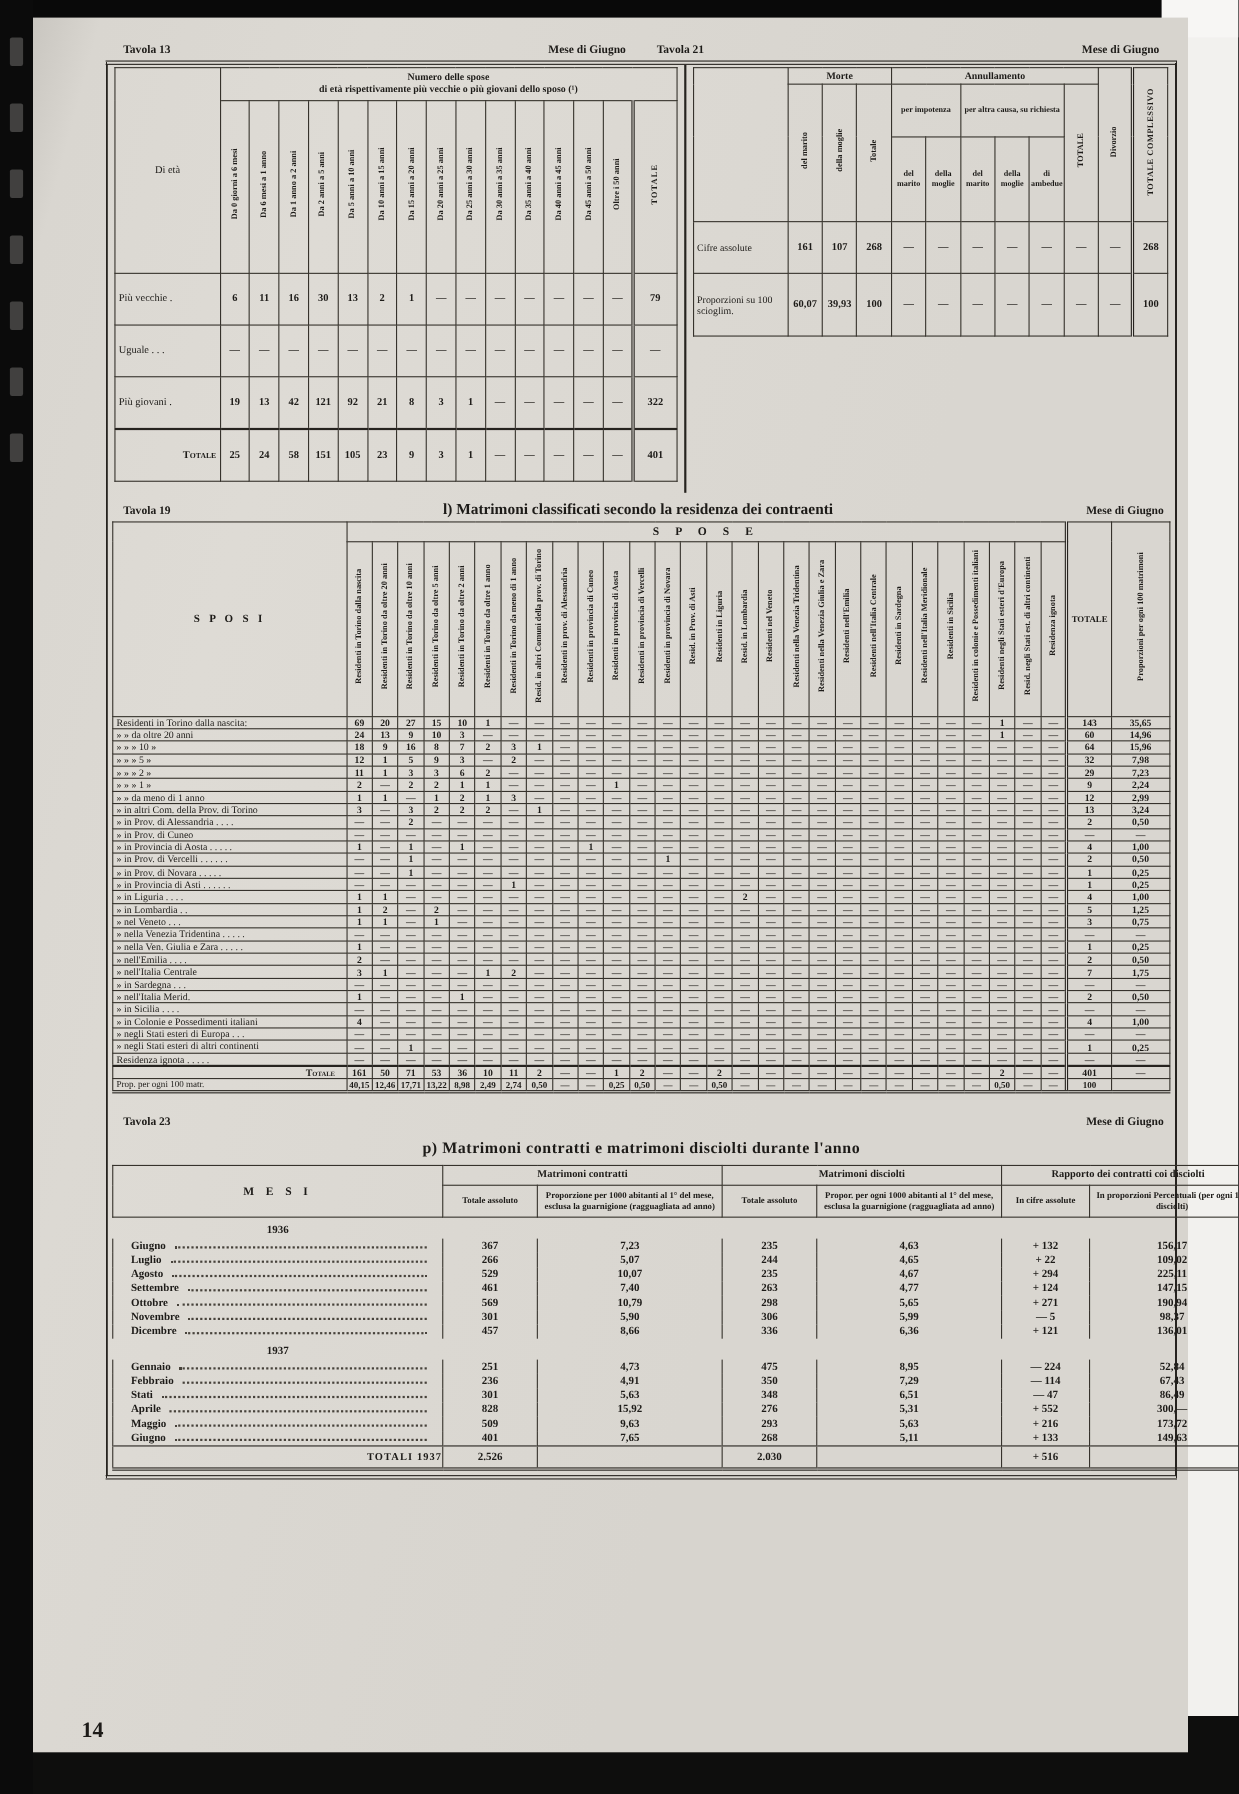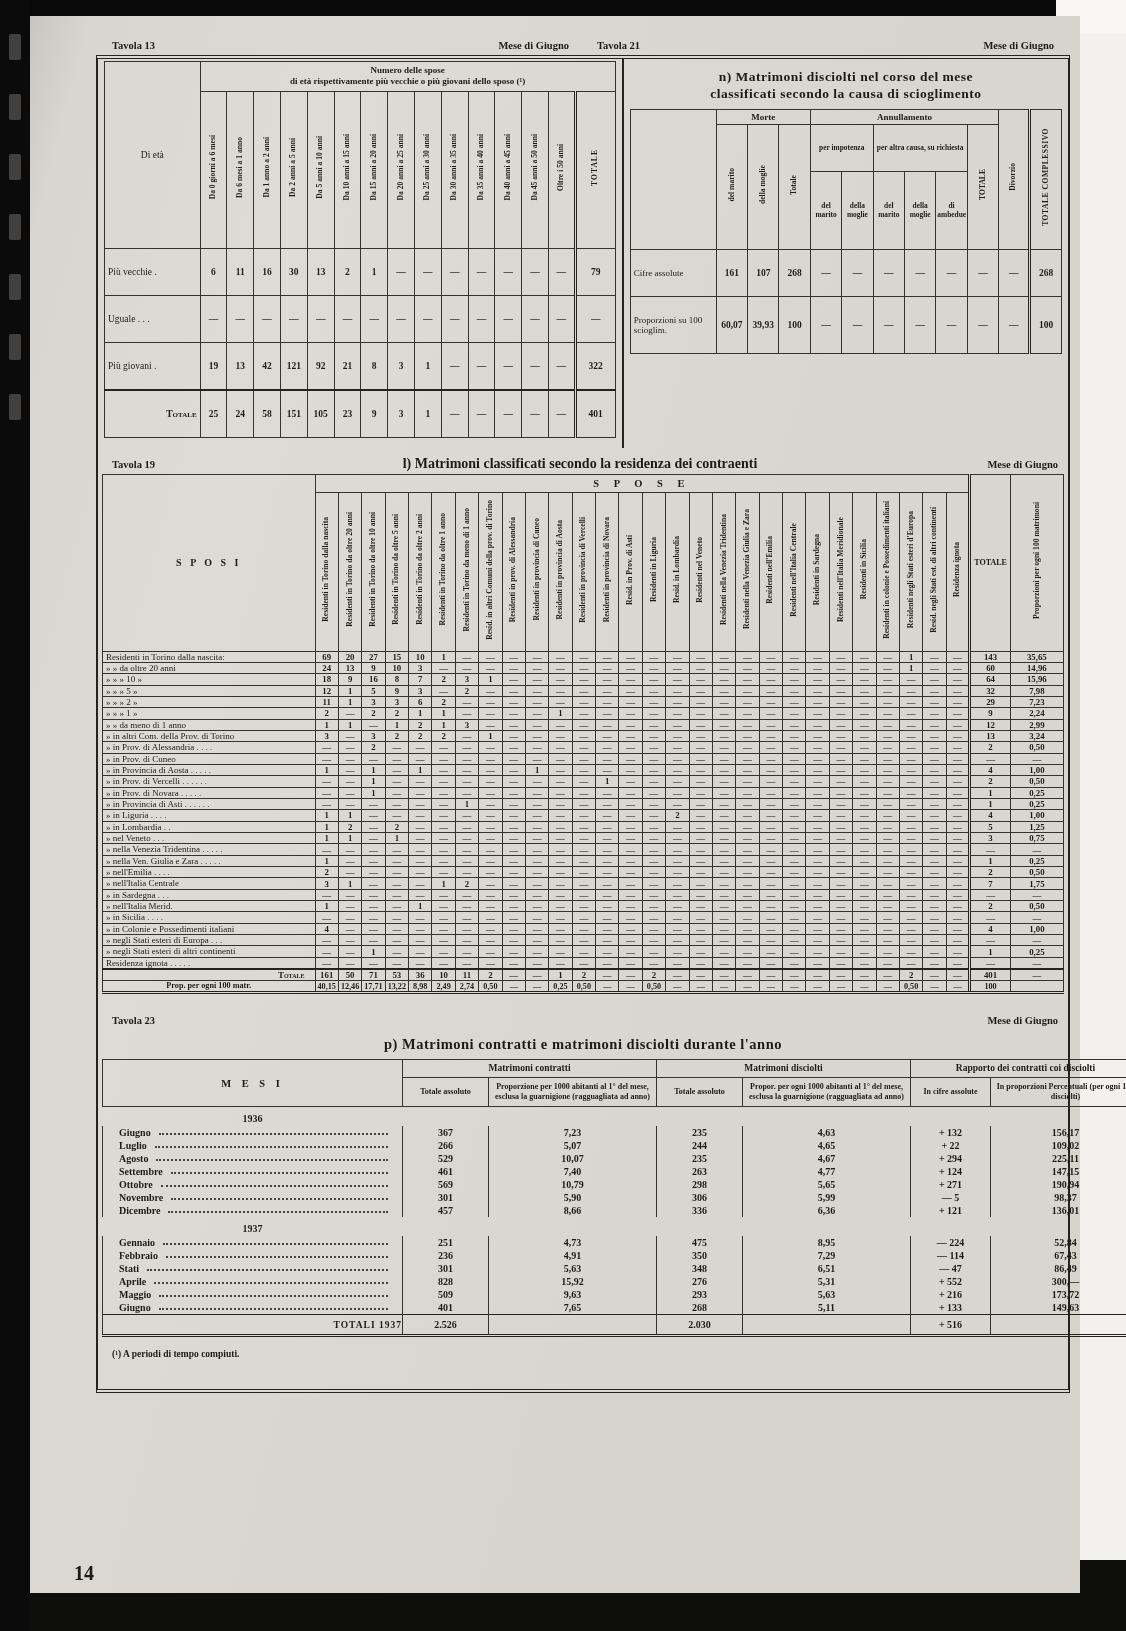--- a/index.html
+++ b/index.html
@@ -230,24 +230,20 @@
                       <td class="num dash">—</td>
                       <td class="num dash">—</td>
                       <td class="num dash">—</td>
                       <td class="num totcol">401</td>
                     </tr>
                   </tbody>
                 </table>
               </div>
           </div>
           <div class="sec-n">
-            <div class="tbl-title small">
-              <div>n) Matrimoni disciolti nel corso del mese</div>
-              <div>classificati  secondo  la  causa  di  scioglimento</div>
-            </div>
             <div id="tableN">
                 <table class="t-n">
                   <colgroup>
                     <col style="width:86px">
                     <col>
                     <col>
                     <col>
                     <col>
                     <col>
                     <col>
@@ -1343,21 +1339,21 @@
                     <td class="c dash">—</td>
                     <td class="c dash">—</td>
                     <td class="c dash">—</td>
                     <td class="c">2</td>
                     <td class="c dash">—</td>
                     <td class="c dash">—</td>
                     <td class="c totcol">401</td>
                     <td class="c dash">—</td>
                   </tr>
                   <tr class="propr">
-                    <td class="rl" style="font-weight:bold;text-align:center;">Prop. per ogni 100 matr.</td>
+                    <td class="rl" style="font-weight:normal;">Prop. per ogni 100 matr.</td>
                     <td class="c">40,15</td>
                     <td class="c">12,46</td>
                     <td class="c">17,71</td>
                     <td class="c">13,22</td>
                     <td class="c">8,98</td>
                     <td class="c">2,49</td>
                     <td class="c">2,74</td>
                     <td class="c">0,50</td>
                     <td class="c dash">—</td>
                     <td class="c dash">—</td>
@@ -1615,21 +1611,20 @@
                     <td class="vcell">2.526</td>
                     <td class="vcell"></td>
                     <td class="vcell">2.030</td>
                     <td class="vcell"></td>
                     <td class="vcell">+ 516</td>
                     <td class="vcell"></td>
                   </tr>
                 </tbody>
               </table>
             </div>
-          <div class="footnote">(¹) A periodi di tempo compiuti.</div>
         </div>
 
       </div>
 
     </div>
     <div class="pagenum">14</div>
   </div>
 </div>
 
 </body></html>

